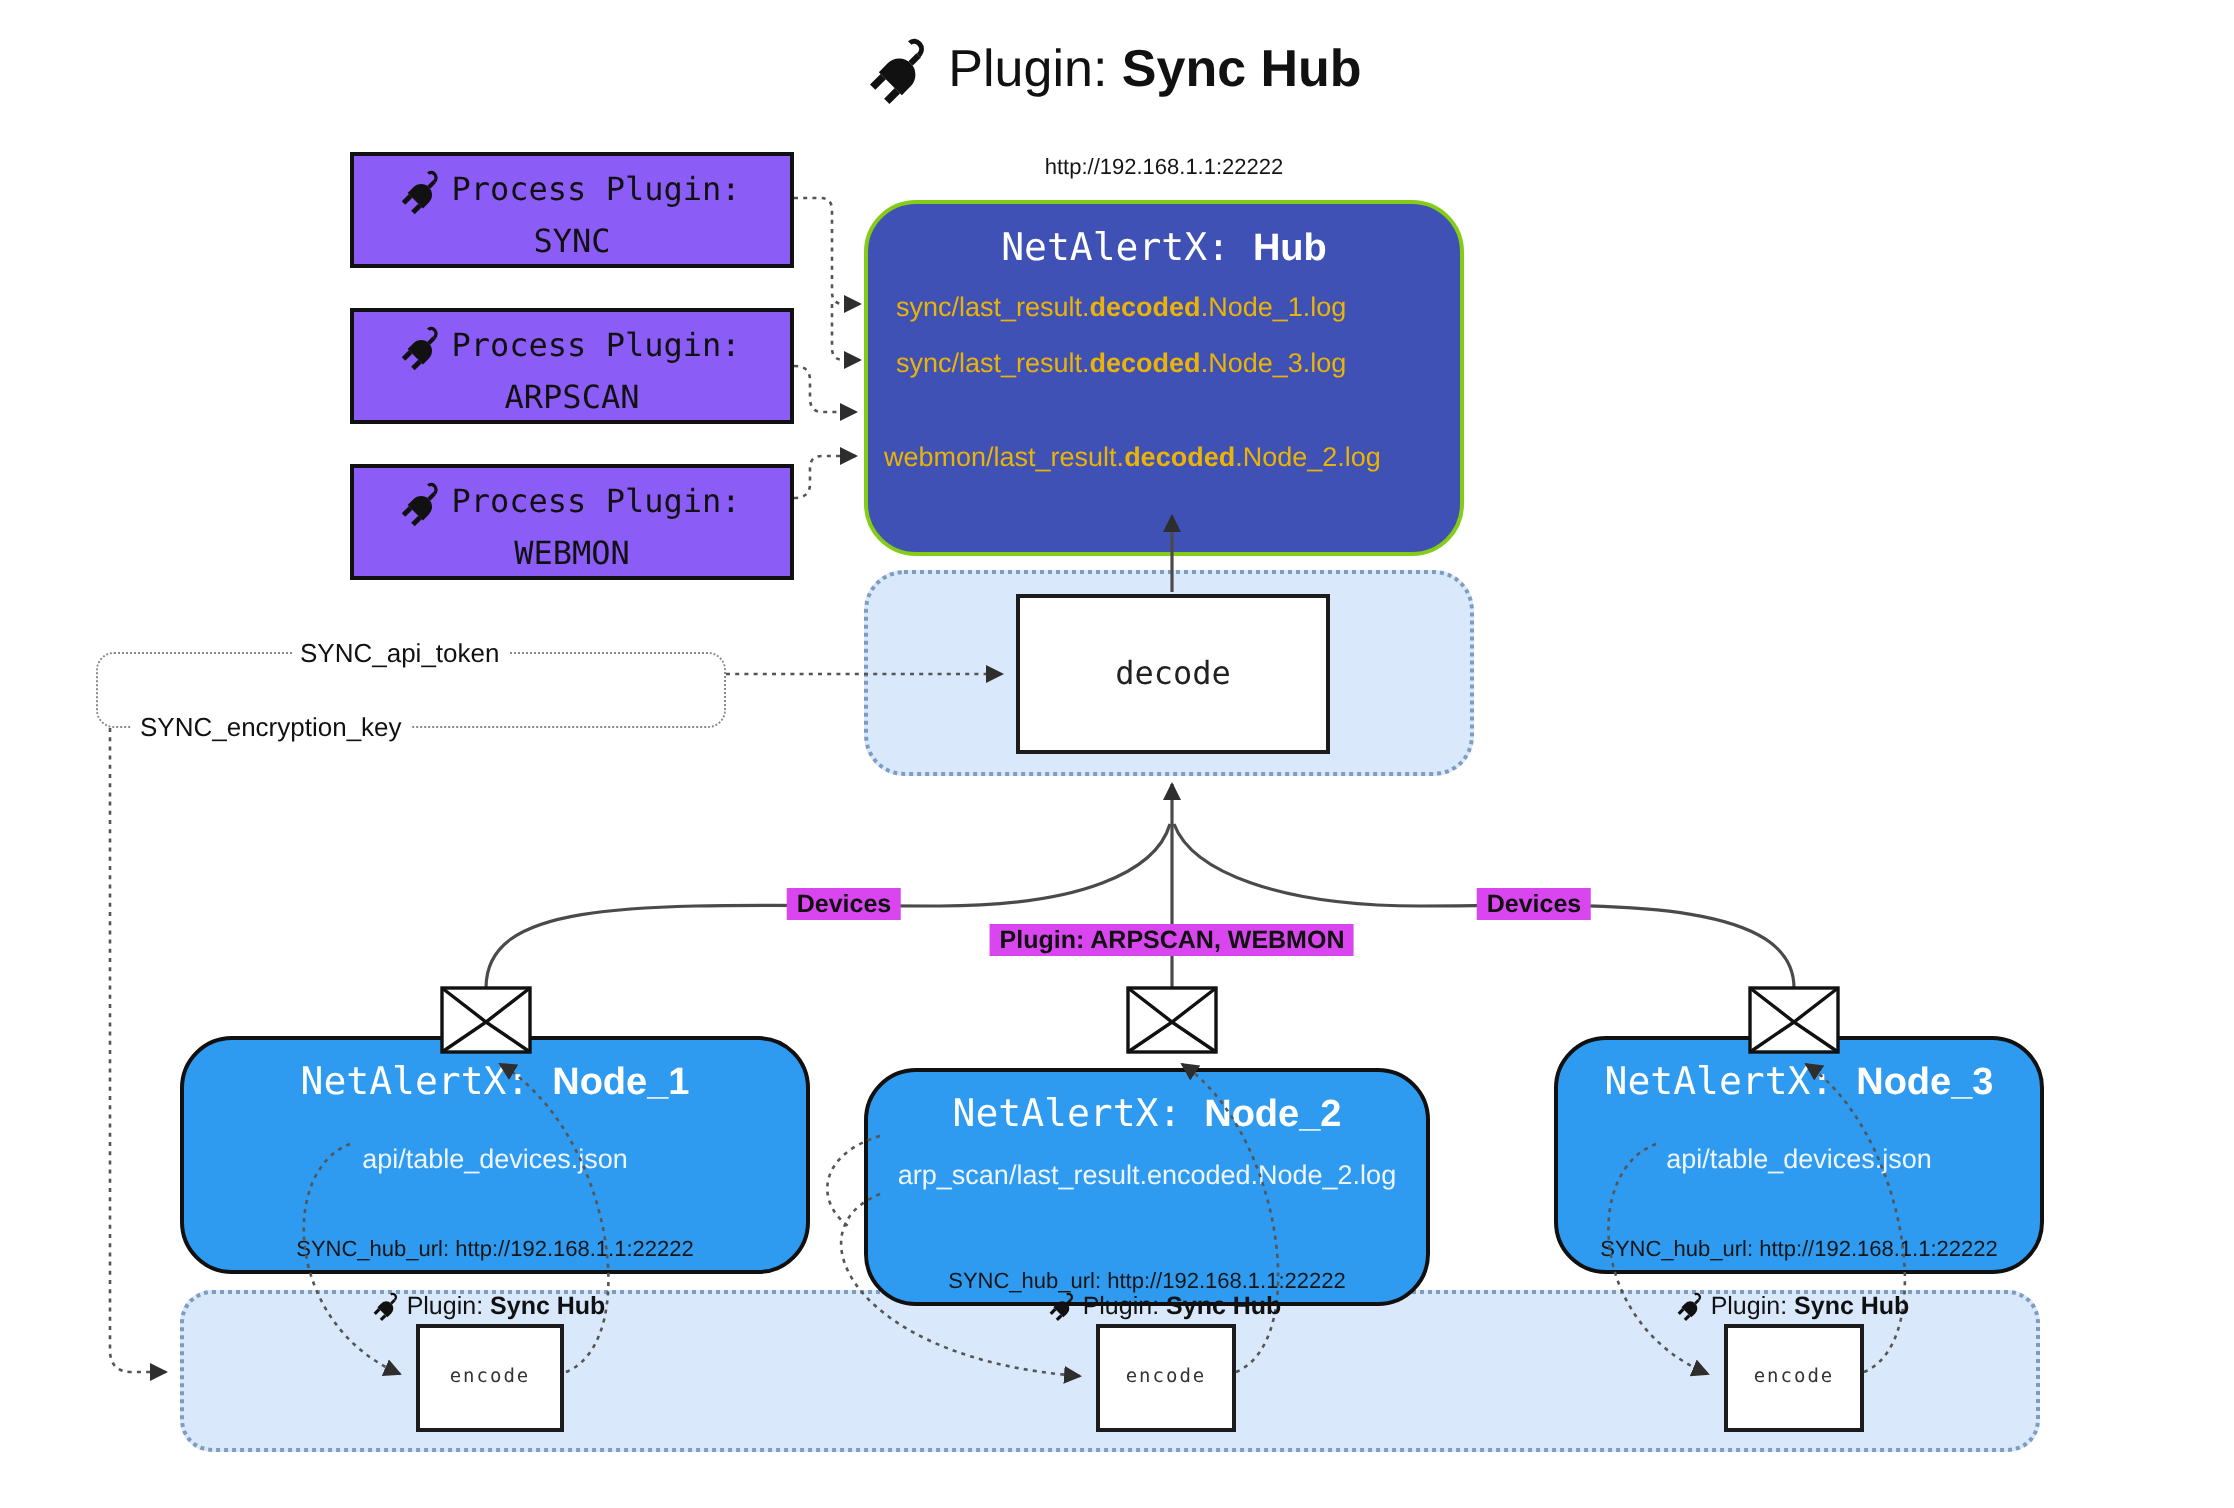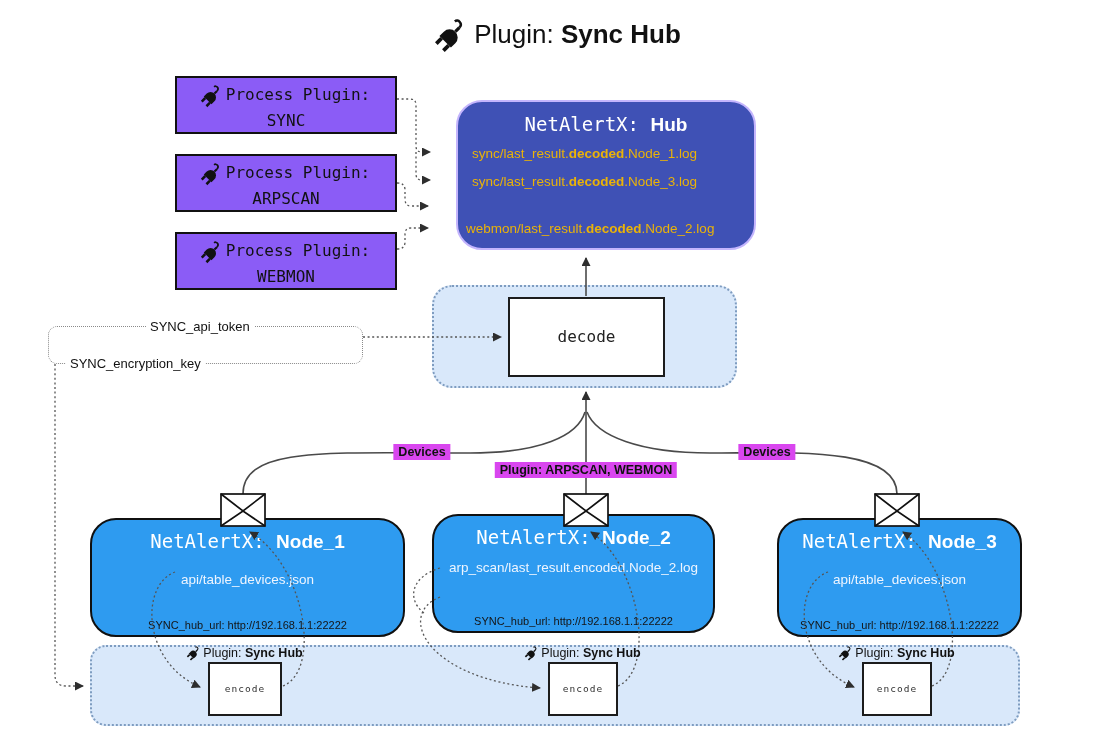--- a/index.html
+++ b/index.html
@@ -16,22 +16,22 @@
   .plug-lg{width:30px;height:34px;margin-right:8px;}
   .plug-md{width:20px;height:24px;margin-right:4px;}
   .plug-sm{width:13px;height:15px;margin-right:3px;}
 
   
   .proc{width:222px;height:58px;background:#8b5cf6;border:2px solid #111;text-align:center;
         font-size:16px;line-height:26px;padding-top:4px;}
   .proc .row{white-space:nowrap;}
 
   
-  .hub{left:432px;top:100px;width:300px;height:150px;background:var(--hub,#3f51b5);
-       border:2px solid #c4b5fd;border-radius:26px;color:#fff;margin-left:24px;}
+  .hub{left:432px;top:100px;width:300px;height:178px;background:var(--hub,#3f51b5);
+       border:2px solid #84cc16;border-radius:26px;color:#fff;}
   .hub-title{position:absolute;left:0;top:11px;width:100%;text-align:center;font-size:19px;}
   .hub-title b{font-family:"Liberation Sans",sans-serif;font-weight:bold;}
   .hub-line{position:absolute;left:8px;right:2px;height:18px;font-size:13.5px;line-height:18px;
             color:#eab308;white-space:nowrap;}
   .hub-line.indent{left:14px;}
   .hub-line b{font-weight:bold;}
 
   .small-url{font-size:11px;color:#151515;}
 
   
@@ -149,20 +149,21 @@
     <div class="row"><span class="plug plug-md"><svg viewBox="0 0 24 30">
             <path d="M8 1 V7" stroke="#111" stroke-width="3" fill="none"></path>
             <path d="M16 1 V7" stroke="#111" stroke-width="3" fill="none"></path>
             <path d="M5.5 7 H18.5 V12 A6.5 6.5 0 0 1 12 18.5 A6.5 6.5 0 0 1 5.5 12 Z" fill="#111"></path>
             <path d="M12 18.5 V23" stroke="#111" stroke-width="2.5" fill="none"></path>
             <path d="M12 23 C12 27.5 18 27.5 18 24" stroke="#111" stroke-width="2" fill="none"></path>
           </svg></span><span>Process Plugin:</span></div>
     <div>WEBMON</div>
   </div>
 
+  <div class="abs small-url z2" style="left:432px;top:78px;width:300px;text-align:center;">http://192.168.1.1:22222</div>
 
   <div class="abs hub z2">
     <div class="hub-title"><span class="mono">NetAlertX: </span><b>Hub</b></div>
     <div class="hub-line indent" style="top:43px;"><span>sync/last_result.</span><b>decoded</b><span>.Node_1.log</span></div>
     <div class="hub-line indent" style="top:71px;"><span>sync/last_result.</span><b>decoded</b><span>.Node_3.log</span></div>
     <div class="hub-line" style="top:118px;"><span>webmon/last_result.</span><b>decoded</b><span>.Node_2.log</span></div>
   </div>
 
   <div class="abs panel z1" style="left:432px;top:285px;width:305px;height:103px;"></div>
   <div class="abs whitebox mono z2" style="left:508px;top:297px;width:157px;height:80px;font-size:16px;line-height:76px;">decode</div>
@@ -173,21 +174,21 @@
 
   <div class="abs edgelabel" style="left:422px;top:444px;">Devices</div>
   <div class="abs edgelabel" style="left:767px;top:444px;">Devices</div>
   <div class="abs edgelabel" style="left:586px;top:462px;">Plugin: ARPSCAN, WEBMON</div>
 
   <div class="abs node z2" style="left:90px;top:518px;width:315px;height:119px;padding-left:32px;">
     <div class="node-title"><span class="mono">NetAlertX: </span><b>Node_1</b></div>
     <div class="node-line" style="top:52px;">api/table_devices.json</div>
     <div class="node-url small-url">SYNC_hub_url: http://192.168.1.1:22222</div>
   </div>
-  <div class="abs node z2" style="left:432px;top:514px;width:283px;height:119px;">
+  <div class="abs node z2" style="left:432px;top:534px;width:283px;height:119px;">
     <div class="node-title"><span class="mono">NetAlertX: </span><b>Node_2</b></div>
     <div class="node-line" style="top:44px;">arp_scan/last_result.encoded.Node_2.log</div>
     <div class="node-url small-url">SYNC_hub_url: http://192.168.1.1:22222</div>
   </div>
   <div class="abs node z2" style="left:777px;top:518px;width:245px;height:119px;">
     <div class="node-title"><span class="mono">NetAlertX: </span><b>Node_3</b></div>
     <div class="node-line" style="top:52px;">api/table_devices.json</div>
     <div class="node-url small-url">SYNC_hub_url: http://192.168.1.1:22222</div>
   </div>
 

